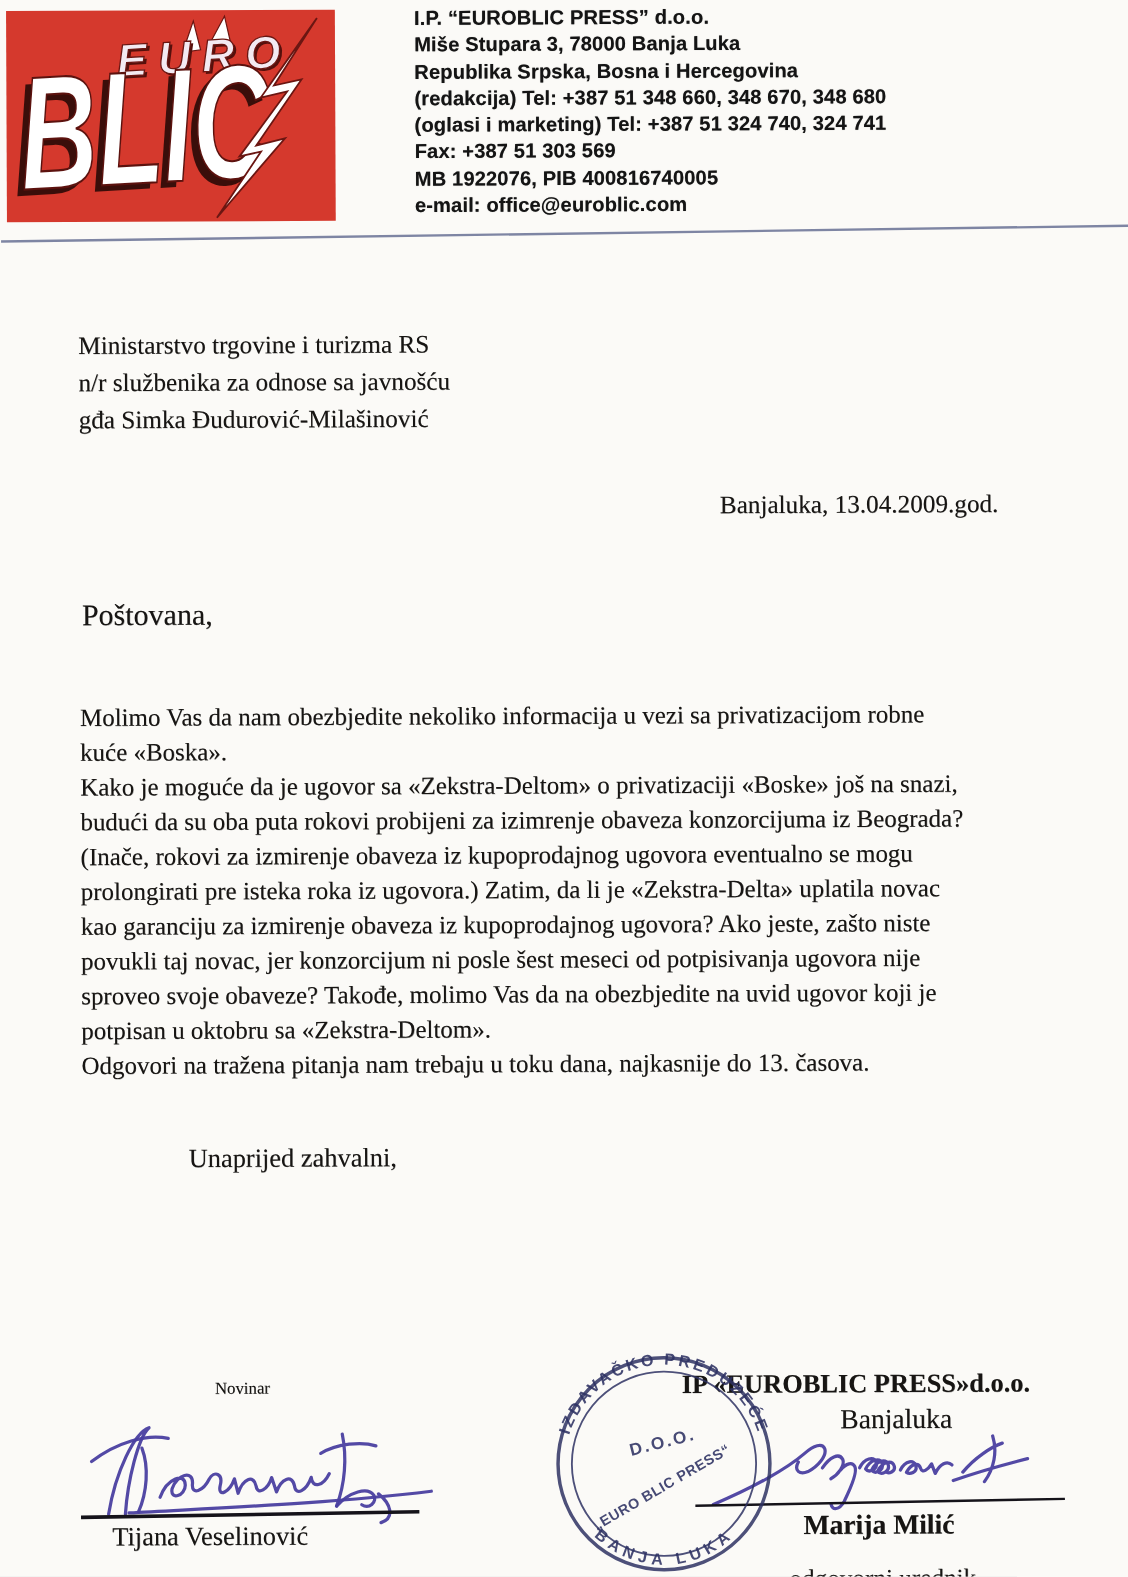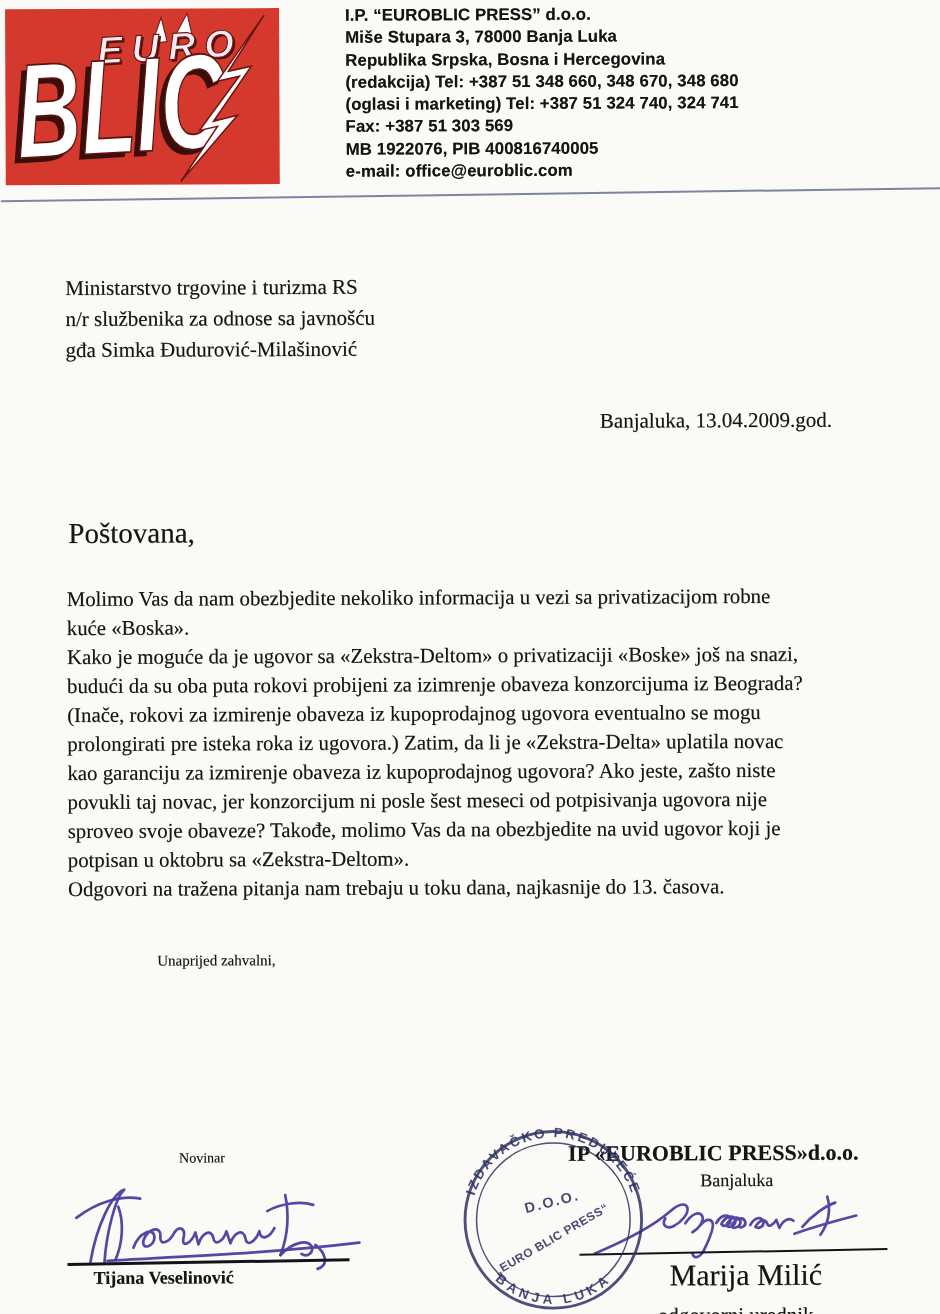--- a/index.html
+++ b/index.html
@@ -27,36 +27,36 @@
     left:345px;top:4px;font-family:"Liberation Sans",sans-serif;
     font-weight:700;font-size:16.8px;line-height:22.3px;letter-spacing:.1px;
     color:#141414;text-shadow:0 0 .6px rgba(0,0,0,.5);
   }
   .divider{left:0;top:198px;width:941px;height:2px;background:var(--divider);
     transform:rotate(-0.55deg);transform-origin:0 50%;}
   
   .serifline{text-shadow:.3px .3px .5px rgba(30,30,30,.45);}
   .recipient{left:64px;top:271px;font-size:21px;line-height:31px;}
   .dateline{left:598px;top:409px;font-size:21px;}
-  .salutation{left:66px;top:515px;font-size:29px;}
+  .salutation{left:66px;top:498px;font-size:25px;}
   .body-block{left:64px;top:582px;width:866px;font-size:20.8px;line-height:29px;}
-  .closing{left:153px;top:951px;font-size:15px;}
+  .closing{left:153px;top:951px;font-size:22px;}
   
   .role-left{left:174px;top:1149px;font-size:14px;}
   .sig-left{left:58px;top:1178px;}
   .rule-left{left:62px;top:1261px;width:282px;height:2.5px;background:#15131a;
     transform:rotate(-0.7deg);transform-origin:0 50%;}
-  .name-left{left:88px;top:1266px;font-size:18px;font-weight:700;}
+  .name-left{left:88px;top:1266px;font-size:22px;font-weight:400;}
   
   .company-right{left:563px;top:1141px;font-size:22px;font-weight:700;}
-  .city-right{left:695px;top:1171px;font-size:18px;}
+  .city-right{left:695px;top:1171px;font-size:23px;}
   .sig-right{left:583px;top:1190px;}
   .rule-right{left:574px;top:1254px;width:308px;height:2px;background:#15131a;
     transform:rotate(-0.8deg);transform-origin:0 50%;}
-  .name-right{left:664px;top:1259px;font-size:30px;font-weight:400;}
+  .name-right{left:664px;top:1259px;font-size:23px;font-weight:700;}
   .role-right{left:652px;top:1286px;font-size:21px;margin-top:18px;}
   .stamp{left:452px;top:1124px;}
   .stamp-arc{font:700 14px "Liberation Sans",sans-serif;fill:var(--stamp-ink);
     letter-spacing:2.5px;opacity:.88;}
   .stamp-bot{letter-spacing:4.5px;}
   .stamp-mid{font:700 15px "Liberation Sans",sans-serif;fill:var(--stamp-ink);
     text-anchor:middle;letter-spacing:2px;opacity:.88;}
   .stamp-mid2{font:700 12.5px "Liberation Sans",sans-serif;fill:var(--stamp-ink);
     text-anchor:middle;letter-spacing:.5px;opacity:.88;}
   .sig-path{fill:none;stroke:var(--sig-ink);stroke-width:2.7;

